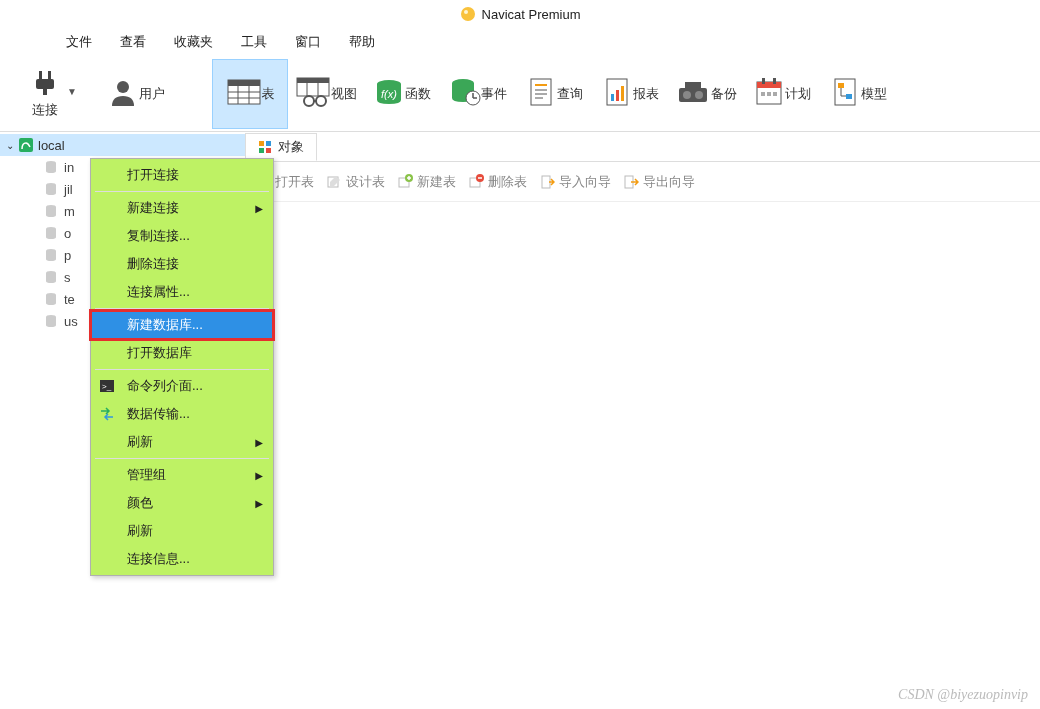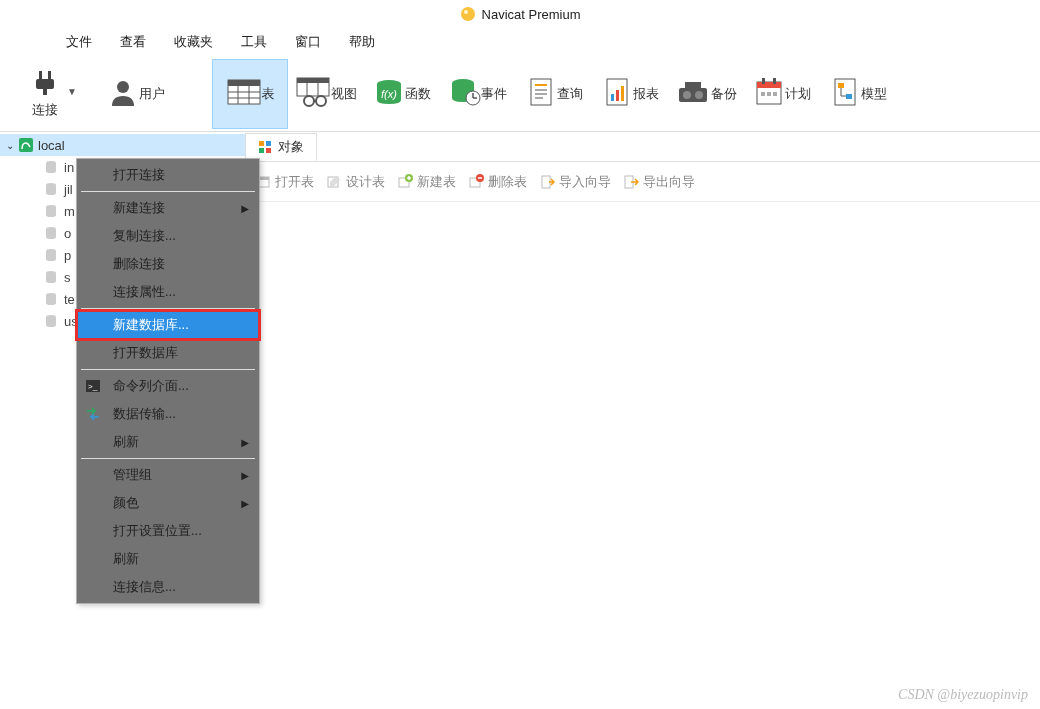--- a/index.html
+++ b/index.html
@@ -26,21 +26,21 @@
     .tree-children { padding-left: 44px; }
     .tree-child { display: flex; align-items: center; height: 22px; font-size: 13px; color: #444; }
     .db-icon { width: 14px; height: 14px; margin-right: 6px; }
     .main { flex: 1; background: #fff; }
     .tab-row { height: 30px; display: flex; align-items: center; border-bottom: 1px solid #ddd; }
     .tab { display: flex; align-items: center; height: 28px; padding: 0 12px; background: #fff; border: 1px solid #ddd; border-bottom: 1px solid #fff; margin-bottom: -1px; font-size: 13px; }
     .tab-icon { width: 14px; height: 14px; margin-right: 6px; }
     .action-row { height: 40px; display: flex; align-items: center; padding: 0 10px; gap: 12px; border-bottom: 1px solid #eee; }
     .action-btn { display: flex; align-items: center; font-size: 13px; color: #888; }
     .action-btn .ico { width: 16px; height: 16px; margin-right: 4px; }
-    .context-menu { position: absolute; left: 76px; top: 158px; width: 184px; background: #737373; border: 1px solid #b0b0b0; box-shadow: 2px 2px 5px rgba(0,0,0,0.2); z-index: 100; padding: 2px 0; }
+    .context-menu { position: absolute; left: 90px; top: 158px; width: 184px; background: #bef264; border: 1px solid #b0b0b0; box-shadow: 2px 2px 5px rgba(0,0,0,0.2); z-index: 100; padding: 2px 0; }
     .cm-item { height: 28px; display: flex; align-items: center; padding-left: 36px; font-size: 13px; color: #222; position: relative; }
     .cm-item.hover { background: #2E90E5; color: #fff; }
     .cm-item.highlight-box { outline: 3px solid #E52E2E; outline-offset: -1px; }
     .cm-sep { height: 1px; background: #ddd; margin: 2px 4px; }
     .cm-arrow { position: absolute; right: 10px; font-size: 10px; }
     .cm-icon { position: absolute; left: 8px; width: 16px; height: 16px; }
     .watermark { position: absolute; right: 12px; bottom: 6px; font-size: 14px; color: #bbb; font-style: italic; font-family: serif; }
     svg { display: block; }
   </style>
 </head>
@@ -393,23 +393,20 @@
   <div class="cm-sep"></div>
   <div class="cm-item">
       <span>管理组</span>
       <span class="cm-arrow">▶</span>
     </div>
   <div class="cm-item">
       <span>颜色</span>
       <span class="cm-arrow">▶</span>
     </div>
   <div class="cm-item">
-      <span>打开设置位置...</span>
-    </div>
-  <div class="cm-item">
       <span>刷新</span>
     </div>
   <div class="cm-item">
       <span>连接信息...</span>
     </div>
 </div>
 
 <div class="watermark">CSDN @biyezuopinvip</div>
 
 </body></html>

